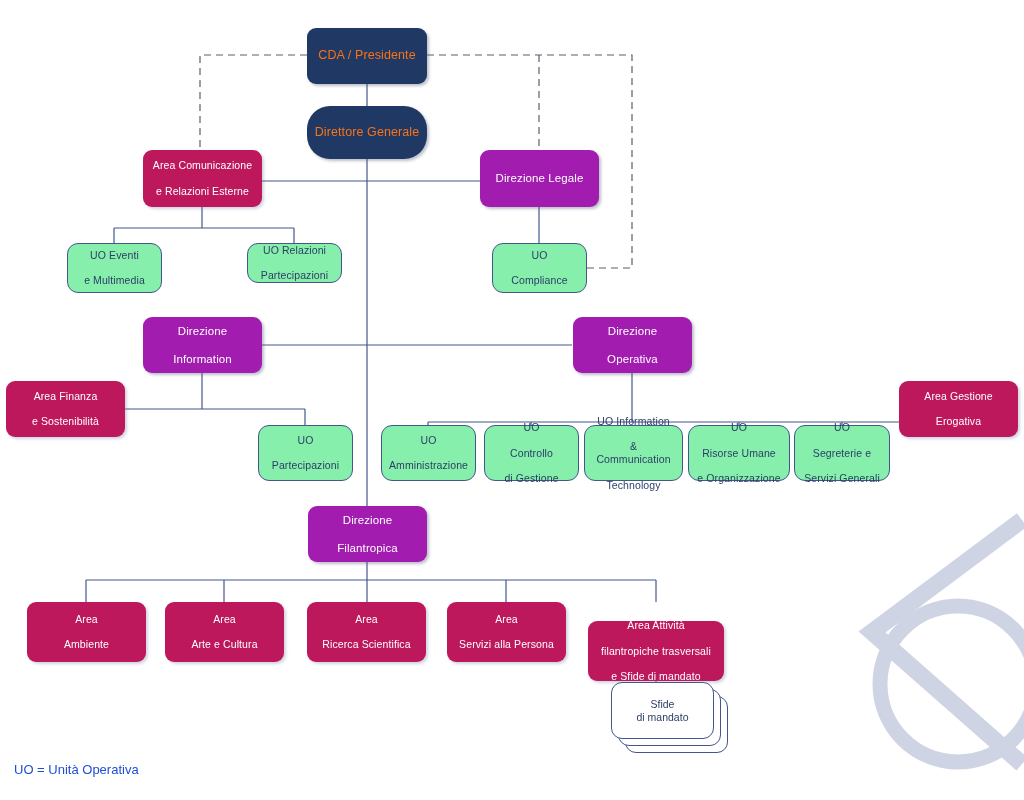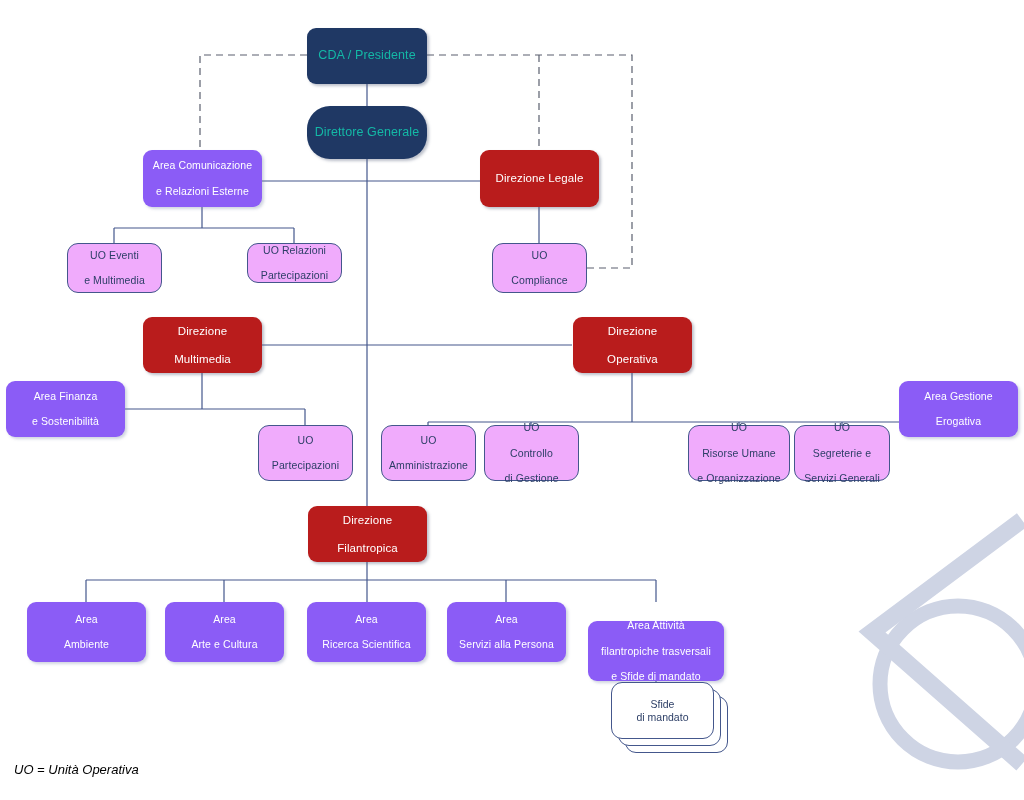--- a/index.html
+++ b/index.html
@@ -27,44 +27,44 @@
     text-align:center;
     line-height:1.22;
     letter-spacing:.1px;
     z-index:3;
   }
   .node span{display:block;padding:0 4px;}
 
   
   .lvl-navy{
     background:#1F3864;
-    color:#14b8a6;
+    color:#f97316;
     border-radius:9px;
     font-size:12.5px;
     box-shadow:2px 2px 3px rgba(90,100,125,.40);
   }
   
   .lvl-slate{
-    background:#b91c1c;
+    background:#a21caf;
     color:#ffffff;
     border-radius:9px;
     font-size:11.5px;
     box-shadow:2px 2px 3px rgba(90,100,125,.40);
   }
   
   .lvl-area{
-    background:#8b5cf6;
+    background:#be185d;
     color:#ffffff;
     border-radius:9px;
     font-size:10.5px;
     box-shadow:2px 2px 3px rgba(120,135,165,.35);
   }
   
   .lvl-uo{
-    background:#f0abfc;
+    background:#86efac;
     color:#2C3E66;
     border:1px solid #44578C;
     border-radius:11px;
     font-size:10.5px;
   }
   
   .stack{
     position:absolute;
     z-index:3;
   }
@@ -79,23 +79,22 @@
   .stack .sheet.s2{left:7px;top:7px;}
   .stack .sheet.s1{left:0;top:0;
     display:flex;align-items:center;justify-content:center;text-align:center;
     color:#2C3E66;font-size:10.5px;line-height:1.22;}
 
   .legend{
     position:absolute;
     left:14px;
     top:762px;
     font-size:13px;
-    color:#000000;
+    color:#1d4ed8;
     z-index:4;
-    font-style:italic;
   }
 </style>
 </head>
 <body>
 
 <div id="chart">
 
   <svg id="wires" viewBox="0 0 1024 800" xmlns="http://www.w3.org/2000/svg">
     <g stroke="#44578C" stroke-width="1.2" fill="none" shape-rendering="geometricPrecision">
 
@@ -190,21 +189,21 @@
   <div class="node lvl-uo" style="left:492px;top:243px;width:95px;height:50px;">
     <span>
       <span>UO</span><br>
       <span>Compliance</span>
     </span>
   </div>
 
   <div class="node lvl-slate" style="left:143px;top:317px;width:119px;height:56px;">
     <span>
       <span>Direzione</span><br>
-      <span>Multimedia</span>
+      <span>Information</span>
     </span>
   </div>
 
   <div class="node lvl-slate" style="left:573px;top:317px;width:119px;height:56px;">
     <span>
       <span>Direzione</span><br>
       <span>Operativa</span>
     </span>
   </div>
 
@@ -237,20 +236,27 @@
   </div>
 
   <div class="node lvl-uo" style="left:484px;top:425px;width:95px;height:56px;">
     <span>
       <span>UO</span><br>
       <span>Controllo</span><br>
       <span>di Gestione</span>
     </span>
   </div>
 
+  <div class="node lvl-uo" style="left:584px;top:425px;width:99px;height:56px;">
+    <span>
+      <span>UO Information</span><br>
+      <span>&amp; Communication</span><br>
+      <span>Technology</span>
+    </span>
+  </div>
 
   <div class="node lvl-uo" style="left:688px;top:425px;width:102px;height:56px;">
     <span>
       <span>UO</span><br>
       <span>Risorse Umane</span><br>
       <span>e Organizzazione</span>
     </span>
   </div>
 
   <div class="node lvl-uo" style="left:794px;top:425px;width:96px;height:56px;">

